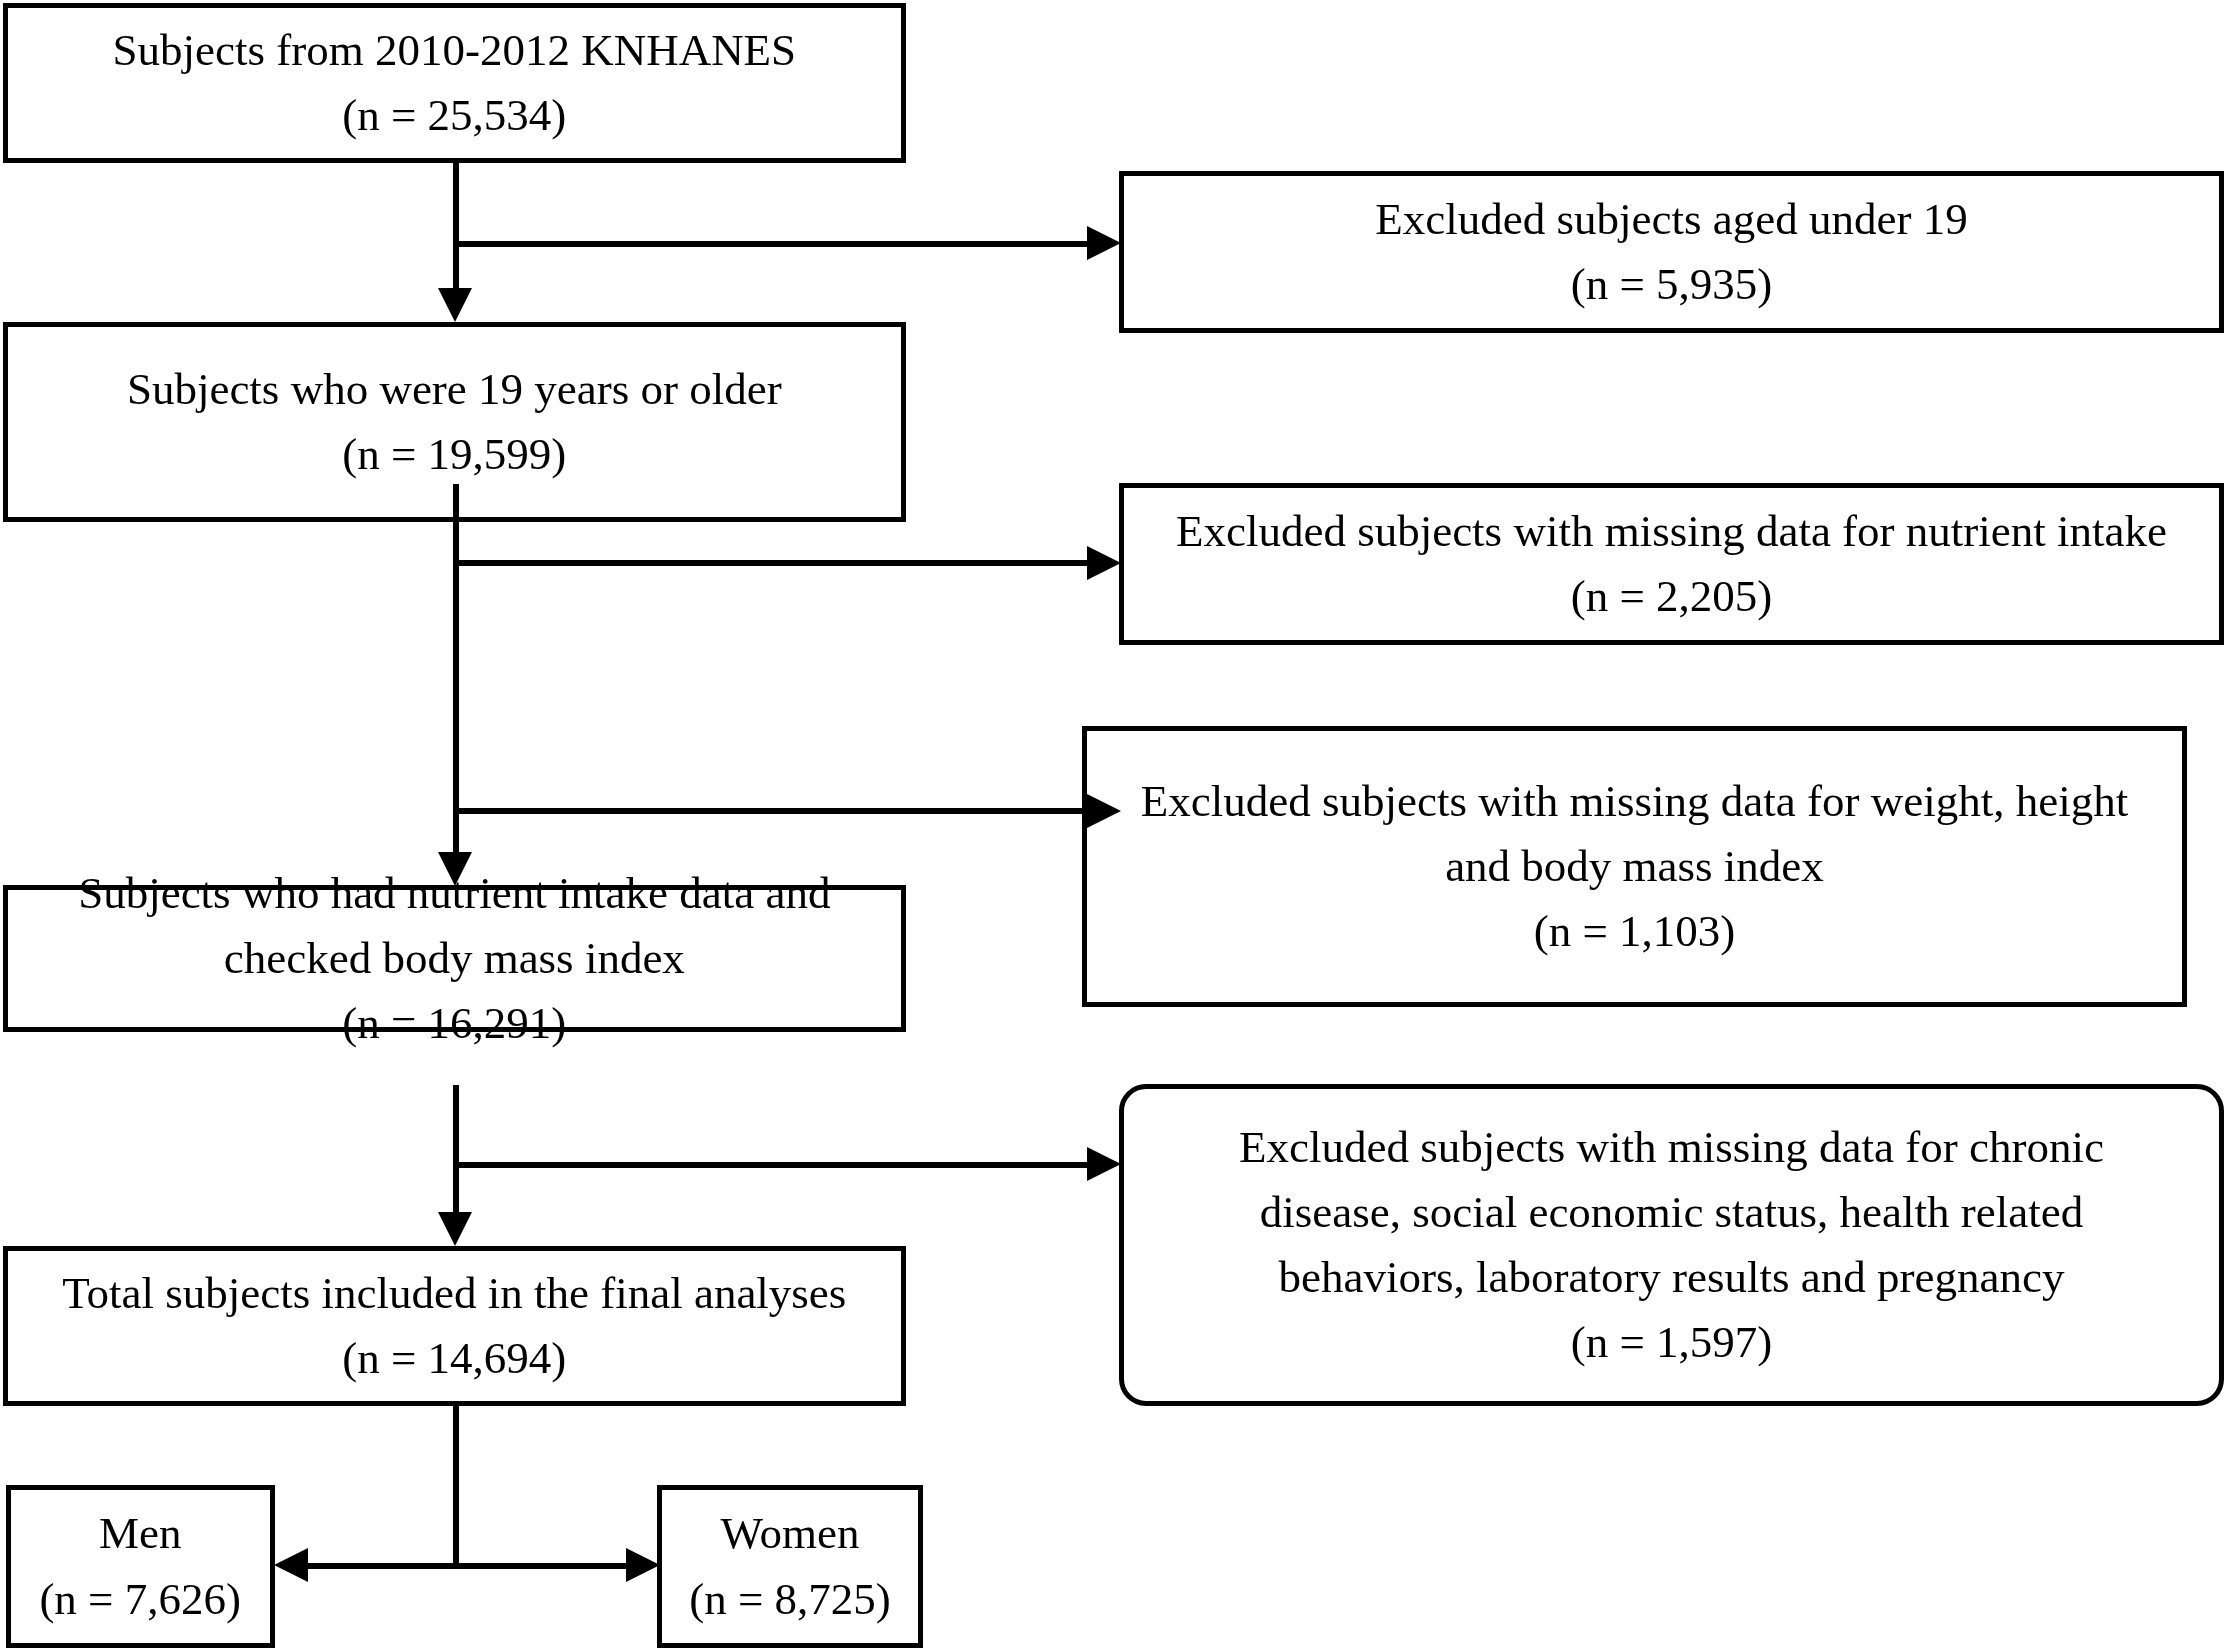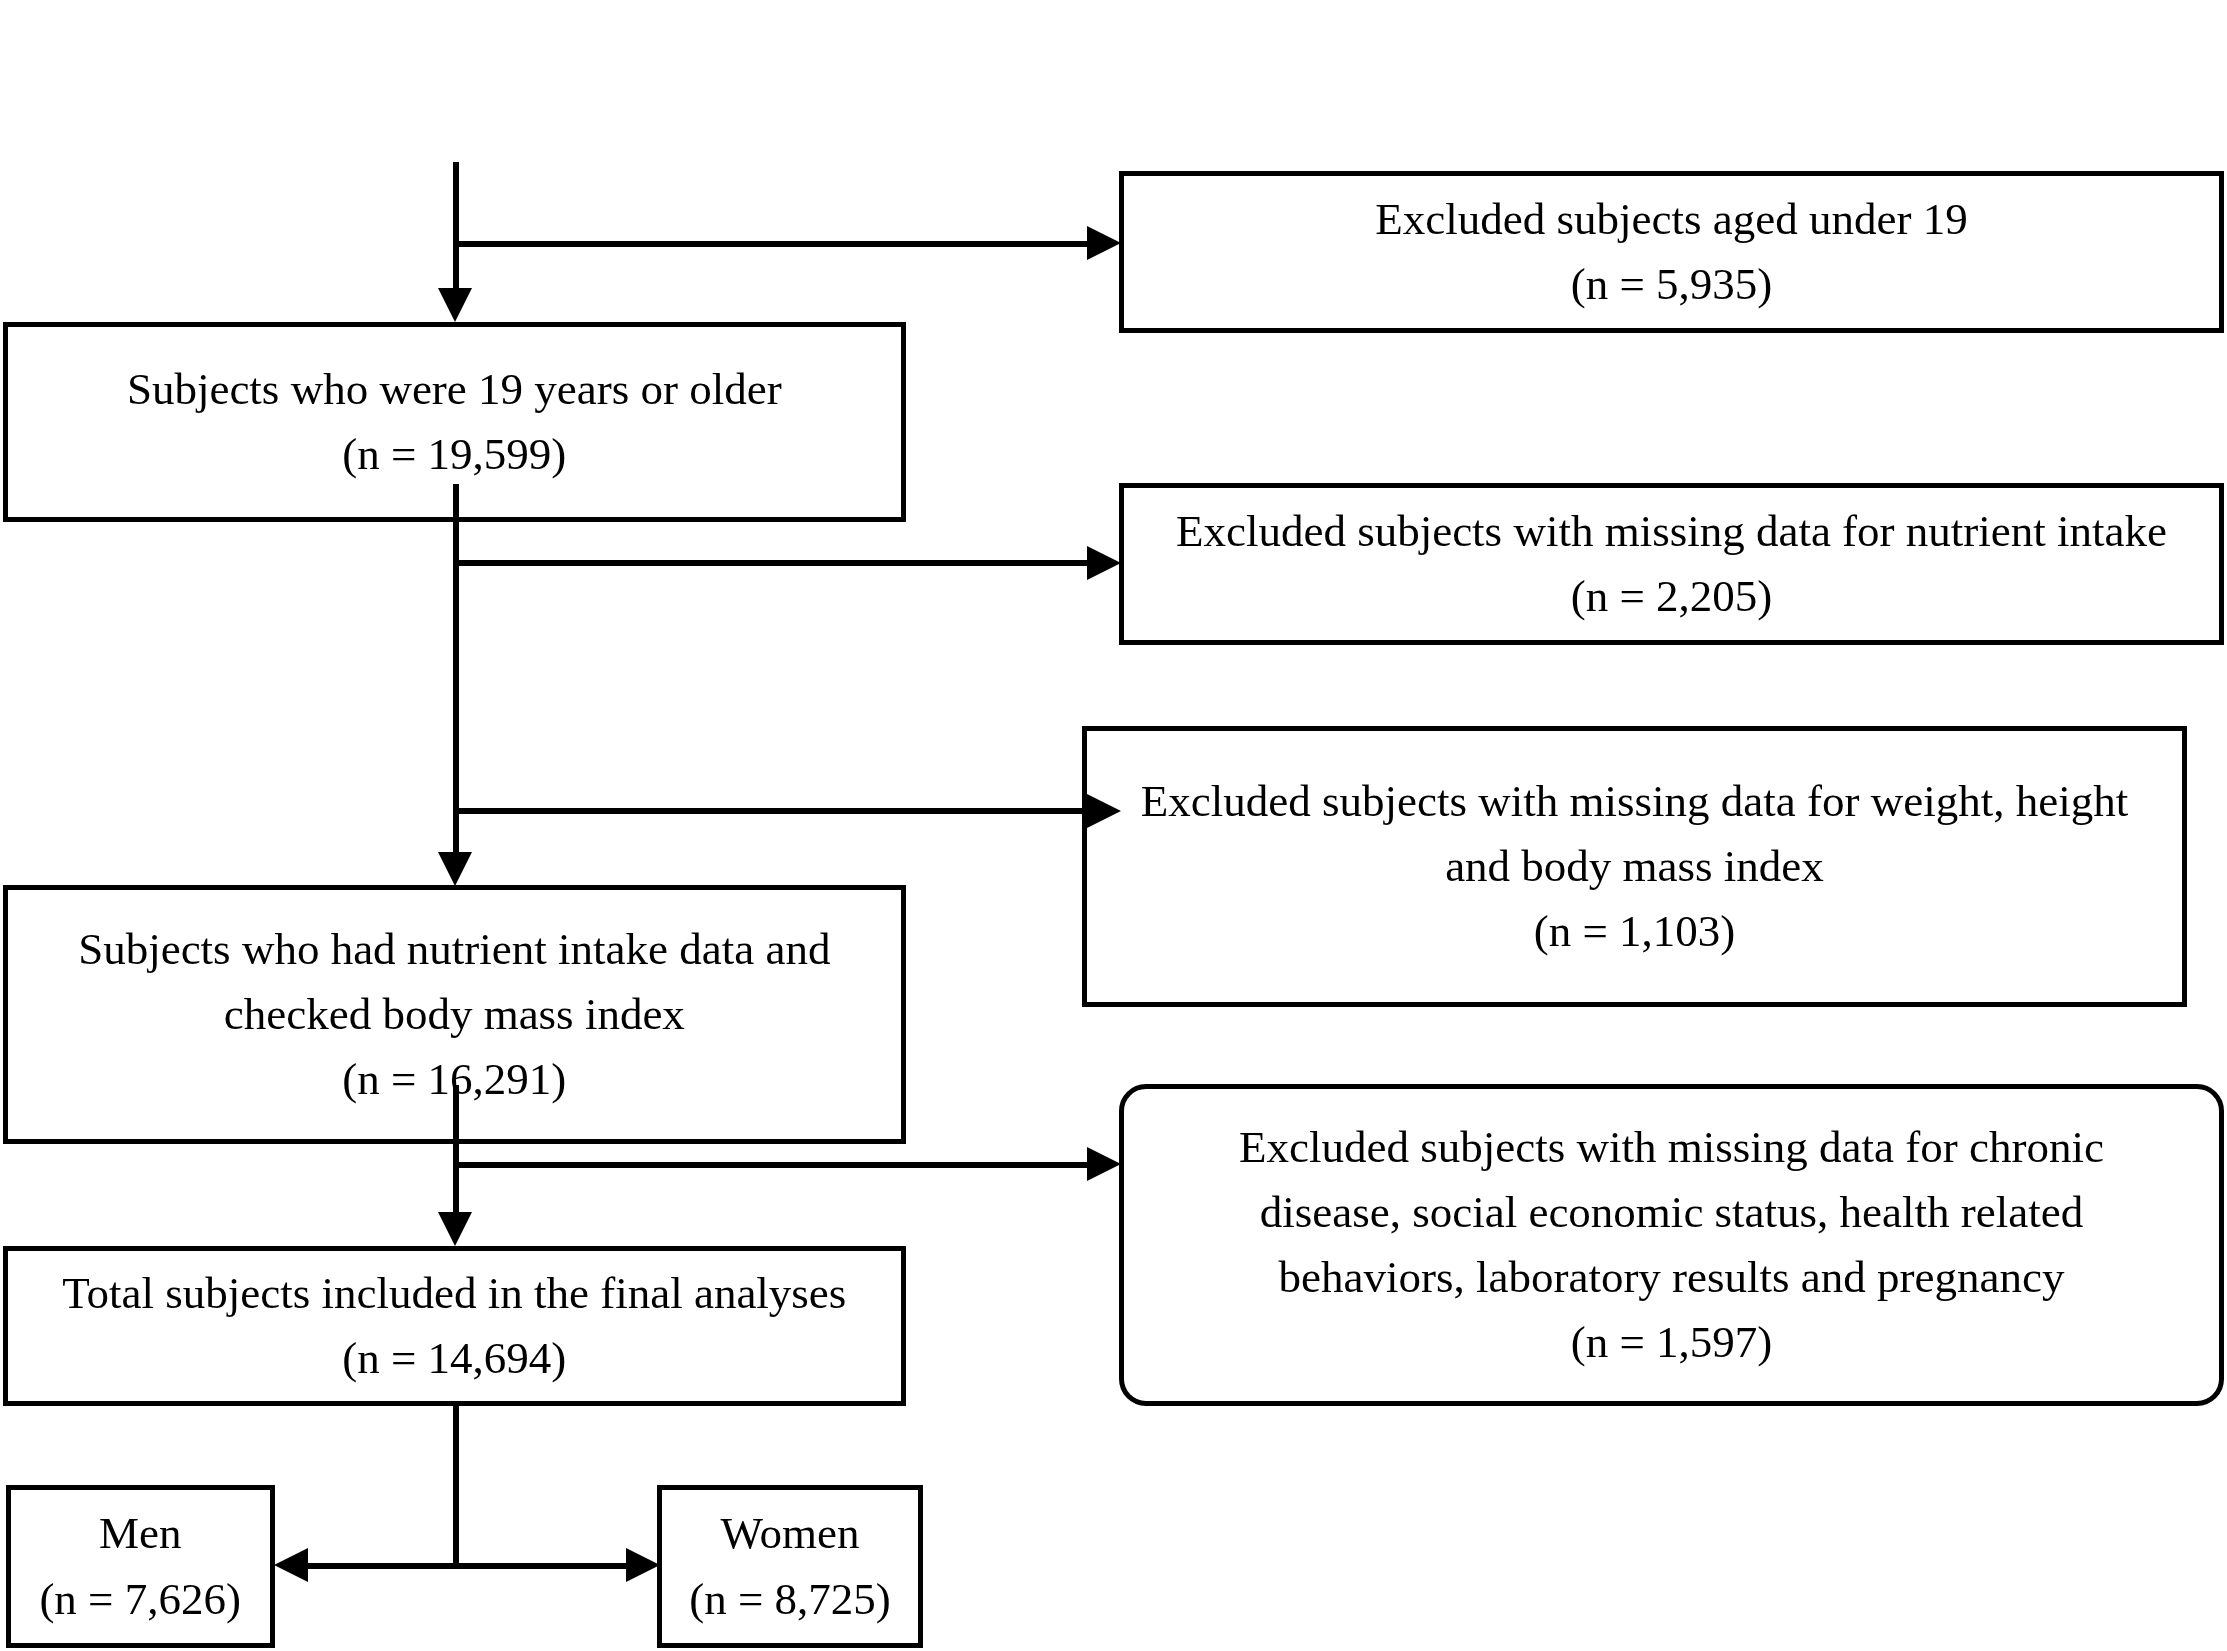--- a/index.html
+++ b/index.html
@@ -54,21 +54,21 @@
   }
   .arrow-left {
     border-top: 17.7px solid transparent;
     border-bottom: 17.7px solid transparent;
     border-right: 34px solid #000000;
   }
 
   
   #box-knhanes        { left: 2.8px;    top: 2.8px;    width: 903px; height: 160px; }
   #box-age19          { left: 2.8px;    top: 322px;  width: 903px; height: 200px; }
-  #box-nutrient-bmi   { left: 2.8px;    top: 885px; width: 903px; height: 259px; }
+  #box-nutrient-bmi   { left: 2.8px;    top: 885px; width: 903px; height: 147px; }
   #box-total          { left: 2.8px;    top: 1246px; width: 903px; height: 160px; }
   #box-men            { left: 5.7px;    top: 1485px; width: 269px;  height: 163px; }
   #box-women          { left: 657px;  top: 1485px; width: 266px;  height: 163px; }
 
   
   #box-excl-under19   { left: 1119px; top: 163px;  width: 1105px; height: 162px; margin-top: 8px; }
   #box-excl-nutrient  { left: 1119px; top: 483px;  width: 1105px; height: 162px; }
   #box-excl-weight    { left: 1082px; top: 726px; width: 1105px; height: 281px; }
   #box-excl-chronic   { left: 1119px; top: 1084px; width: 1105px; height: 322px; border-radius: 27px; }
 
@@ -93,20 +93,24 @@
   #v4            { left: 453px;  top: 1405px; height: 164px; }
   #h5            { left: 305px;  top: 1563px; width: 321px;  }
   #h5-arrow-left { left: 274px;  top: 1548px; }
   #h5-arrow-right{ left: 626px;  top: 1548px; }
 </style>
 </head>
 <body>
 
 <div class="canvas">
 
+  <div class="node" id="box-knhanes">
+    <div class="node-text">Subjects from 2010-2012 KNHANES
+(n = 25,534)</div>
+  </div>
 
   <div class="node" id="box-age19">
     <div class="node-text">Subjects who were 19 years or older
 (n = 19,599)</div>
   </div>
 
   <div class="node" id="box-nutrient-bmi">
     <div class="node-text">Subjects who had nutrient intake data and
 checked body mass index
 (n = 16,291)</div>

